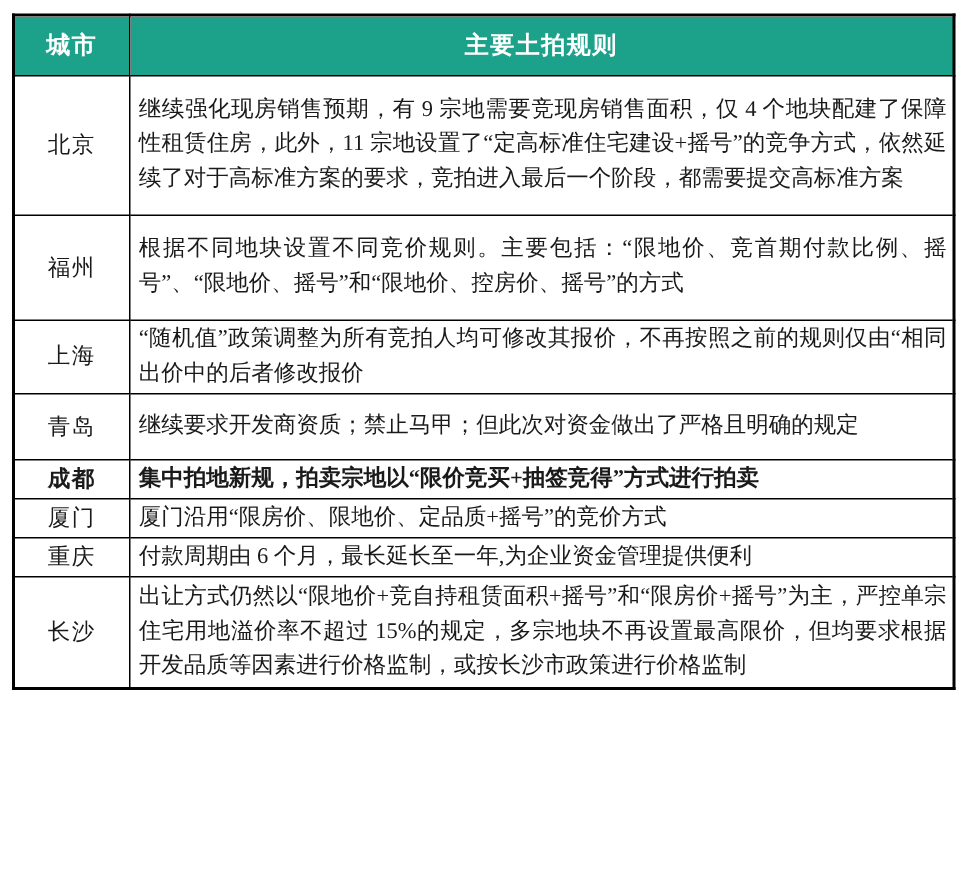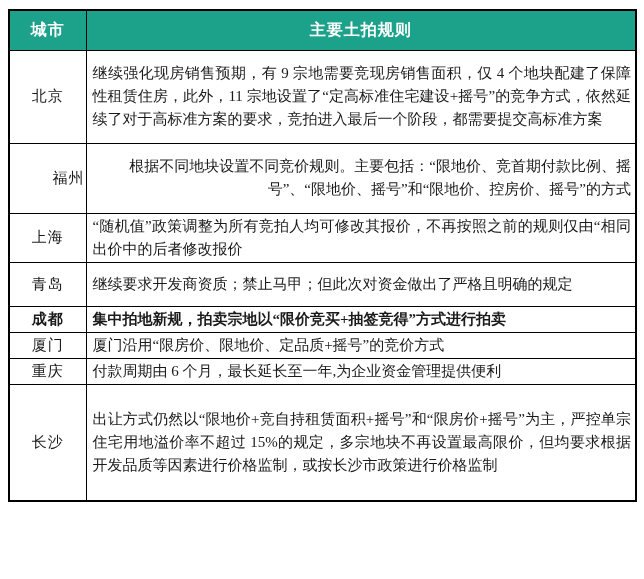--- a/index.html
+++ b/index.html
@@ -45,29 +45,29 @@
   td.rule{
     font-size:15px;
     line-height:23px;
     padding:1px 4px 1px 6px;
     text-align:justify;
     text-justify:inter-ideograph;
     white-space:pre-wrap;
     word-break:break-all;
   }
   tr.h-beijing td{height:93px;}
-  tr.h-fuzhou td{height:70px;text-align:right;}
+  tr.h-fuzhou td{height:70px;}
   tr.h-hefei td{height:70px;}
   tr.h-shanghai td{height:44px;}
   tr.h-qingdao td{height:44px;margin-top:31px;}
   tr.h-wuhan td{height:43px;}
   tr.h-chengdu td{height:24px;font-weight:bold;}
   tr.h-xiamen td{height:24px;}
   tr.h-chongqing td{height:23px;margin-top:35px;}
-  tr.h-changsha td{height:117px;}
+  tr.h-changsha td{height:75px;}
 </style>
 </head>
 <body>
 
 <table class="land-rules">
   <colgroup>
     <col class="city-col">
     <col>
   </colgroup>
   <thead>

